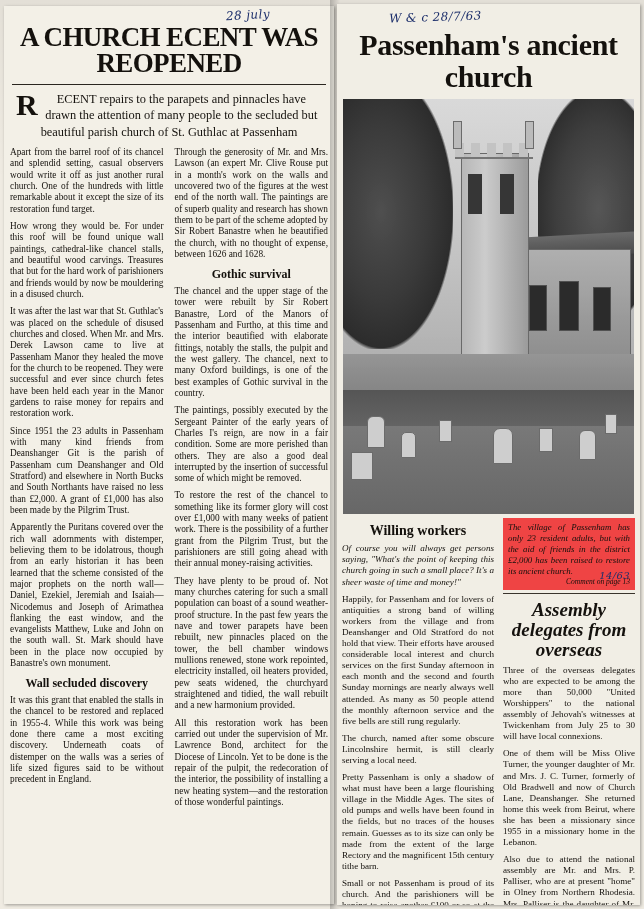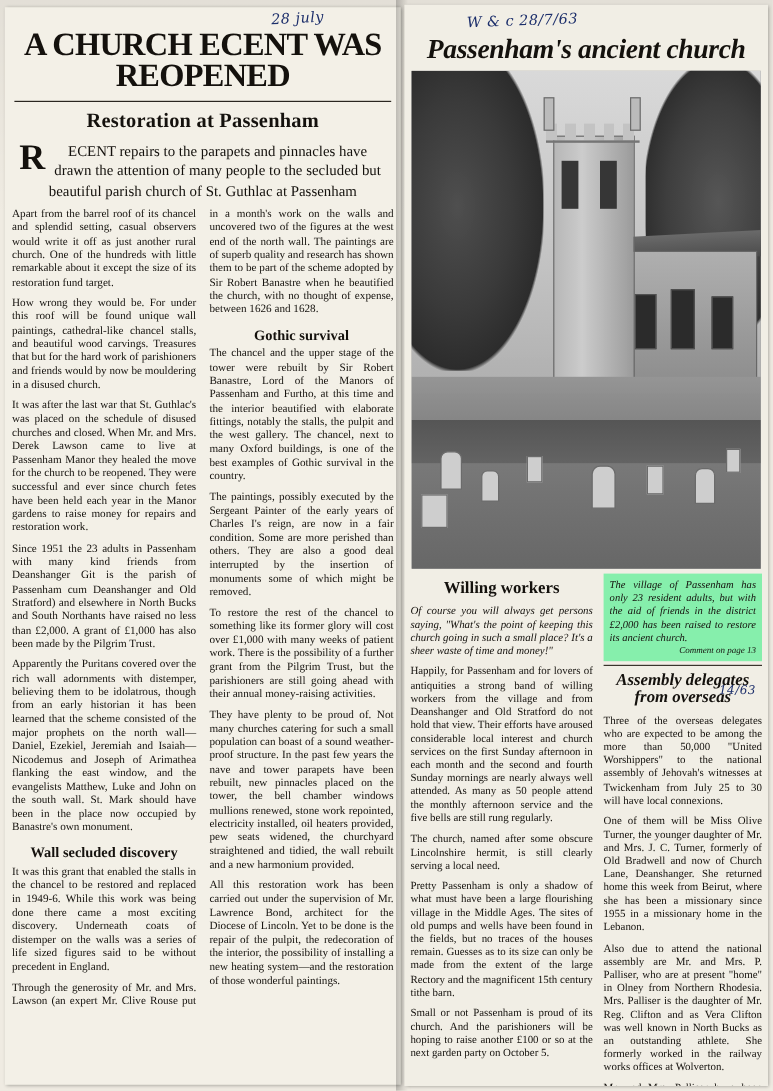--- a/index.html
+++ b/index.html
@@ -92,23 +92,22 @@
     font-weight:bold;
     font-size:12px;
     line-height:1.05;
     margin:8px 0 5px 0;
     break-inside:avoid;
   }
 
   
   .rhead{
     font-family:"Liberation Serif", serif;
-    font-style:italic;
-    font-weight:bold;
-    font-size:23px;
+    font-weight:bold;
+    font-size:30px;
     text-align:center;
     line-height:1.06;
     margin:22px 0 6px 0;
     letter-spacing:-0.3px;
   }
   .photo{
     position:relative;
     width:291px;height:415px;
     margin:2px auto 4px auto;
     background:#8d9487;
@@ -160,32 +159,32 @@
   .g1{left:24px;bottom:66px;width:16px;height:30px;border-radius:6px 6px 0 0;}
   .g2{left:58px;bottom:56px;width:13px;height:24px;border-radius:5px 5px 0 0;}
   .g3{left:96px;bottom:72px;width:11px;height:20px;}
   .g4{left:150px;bottom:50px;width:18px;height:34px;border-radius:7px 7px 0 0;}
   .g5{left:196px;bottom:62px;width:12px;height:22px;}
   .g6{left:236px;bottom:54px;width:15px;height:28px;border-radius:6px 6px 0 0;}
   .g7{left:262px;bottom:80px;width:10px;height:18px;}
   .g8{left:8px;bottom:34px;width:20px;height:26px;}
   .bush{position:absolute;bottom:88px;left:0;width:100%;height:36px;background:linear-gradient(180deg,#4a5240,#5d6550);opacity:.85;}
   .box-grey{
-    background:#86efac;
+    background:#ef4444;
     padding:4px 5px;
     font-style:italic;
     font-size:8.8px;
     line-height:1.25;
     text-align:justify;
   }
   .r-sec-title{
     text-align:center;font-weight:bold;font-size:14px;line-height:1.05;
     margin:6px 0 5px 0;
   }
-  .r-sec-title.ital{font-style:italic;font-size:14px;}
+  .r-sec-title.ital{font-style:italic;font-size:19px;}
   .rcols{
     font-size:9.1px;line-height:1.22;text-align:justify;hyphens:auto;
   }
   .rcols p{margin:0 0 6px 0;}
   .two-col-right{
     display:flex;gap:9px;
   }
   .col-a{width:152px;}
   .col-b{width:132px;}
   .ital-note{font-style:italic;}
@@ -200,40 +199,39 @@
 <body>
 
 <div class="page">
 
   <div class="clip-left">
 
     <div class="handwrite hw-left">28 july</div>
 
     <h1 class="headline">A CHURCH ECENT WAS REOPENED</h1>
     <hr class="rule">
-    <h2 class="subhead">Restoration  at  Passenham</h2>
 
     <div class="lede">
       <span class="dropcap">R</span><span>ECENT repairs to the parapets and pinnacles have drawn the attention of many people to the secluded but beautiful parish church of St. Guthlac at Passenham</span>
     </div>
 
     <div class="cols2">
       <p>Apart from the barrel roof of its chancel and splendid setting, casual observers would write it off as just another rural church. One of the hundreds with little remarkable about it except the size of its restoration fund target.</p>
       <p>How wrong they would be. For under this roof will be found unique wall paintings, cathedral-like chancel stalls, and beautiful wood carvings. Treasures that but for the hard work of parishioners and friends would by now be mouldering in a disused church.</p>
       <p>It was after the last war that St. Guthlac's was placed on the schedule of disused churches and closed. When Mr. and Mrs. Derek Lawson came to live at Passenham Manor they healed the move for the church to be reopened. They were successful and ever since church fetes have been held each year in the Manor gardens to raise money for repairs and restoration work.</p>
       <p>Since 1951 the 23 adults in Passenham with many kind friends from Deanshanger Git is the parish of Passenham cum Deanshanger and Old Stratford) and elsewhere in North Bucks and South Northants have raised no less than £2,000. A grant of £1,000 has also been made by the Pilgrim Trust.</p>
       <p>Apparently the Puritans covered over the rich wall adornments with distemper, believing them to be idolatrous, though from an early historian it has been learned that the scheme consisted of the major prophets on the north wall—Daniel, Ezekiel, Jeremiah and Isaiah—Nicodemus and Joseph of Arimathea flanking the east window, and the evangelists Matthew, Luke and John on the south wall. St. Mark should have been in the place now occupied by Banastre's own monument.</p>
 
       <div class="sec-title">Wall secluded discovery</div>
-      <p>It was this grant that enabled the stalls in the chancel to be restored and replaced in 1949-6. While this work was being done there came a most exciting discovery. Underneath coats of distemper on the walls was a series of life sized figures said to be without precedent in England.</p>
+      <p>It was this grant that enabled the stalls in the chancel to be restored and replaced in 1955-4. While this work was being done there came a most exciting discovery. Underneath coats of distemper on the walls was a series of life sized figures said to be without precedent in England.</p>
       <p>Through the generosity of Mr. and Mrs. Lawson (an expert Mr. Clive Rouse put in a month's work on the walls and uncovered two of the figures at the west end of the north wall. The paintings are of superb quality and research has shown them to be part of the scheme adopted by Sir Robert Banastre when he beautified the church, with no thought of expense, between 1626 and 1628.</p>
 
       <div class="sec-title">Gothic survival</div>
       <p>The chancel and the upper stage of the tower were rebuilt by Sir Robert Banastre, Lord of the Manors of Passenham and Furtho, at this time and the interior beautified with elaborate fittings, notably the stalls, the pulpit and the west gallery. The chancel, next to many Oxford buildings, is one of the best examples of Gothic survival in the country.</p>
-      <p>The paintings, possibly executed by the Sergeant Painter of the early years of Charles I's reign, are now in a fair condition. Some are more perished than others. They are also a good deal interrupted by the insertion of monuments some of which might be removed.</p>
+      <p>The paintings, possibly executed by the Sergeant Painter of the early years of Charles I's reign, are now in a fair condition. Some are more perished than others. They are also a good deal interrupted by the insertion of successful some of which might be removed.</p>
       <p>To restore the rest of the chancel to something like its former glory will cost over £1,000 with many weeks of patient work. There is the possibility of a further grant from the Pilgrim Trust, but the parishioners are still going ahead with their annual money-raising activities.</p>
       <p>They have plenty to be proud of. Not many churches catering for such a small population can boast of a sound weather-proof structure. In the past few years the nave and tower parapets have been rebuilt, new pinnacles placed on the tower, the bell chamber windows mullions renewed, stone work repointed, electricity installed, oil heaters provided, pew seats widened, the churchyard straightened and tidied, the wall rebuilt and a new harmonium provided.</p>
       <p>All this restoration work has been carried out under the supervision of Mr. Lawrence Bond, architect for the Diocese of Lincoln. Yet to be done is the repair of the pulpit, the redecoration of the interior, the possibility of installing a new heating system—and the restoration of those wonderful paintings.</p>
     </div>
   </div>
 
   <div class="edge-shadow"></div>
 
   <div class="clip-right">
 

